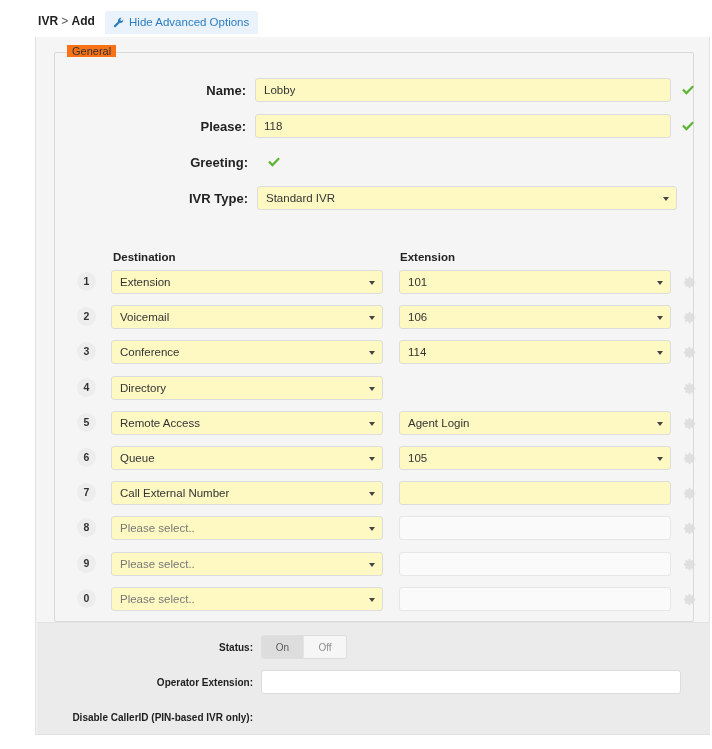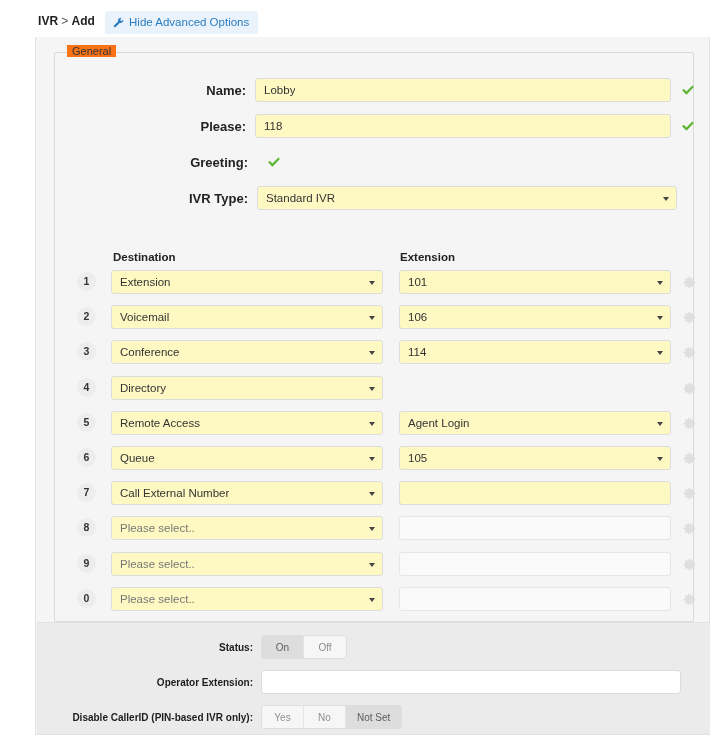--- a/index.html
+++ b/index.html
@@ -503,21 +503,16 @@
       </div>
     </div>
 
     <div class="frow-f" style="top:47px">
       <div class="flabel-f">Operator Extension:</div>
       <input class="op-input" type="text" value="" style="">
     </div>
 
     <div class="frow-f" style="top:82px">
       <div class="flabel-f">Disable CallerID (PIN-based IVR only):</div>
-      <div class="btngroup">
-        <div class="gbtn">Yes</div>
-        <div class="gbtn">No</div>
-        <div class="gbtn active">Not Set</div>
-      </div>
     </div>
 
   </div>
 </div>
 
 </body></html>

